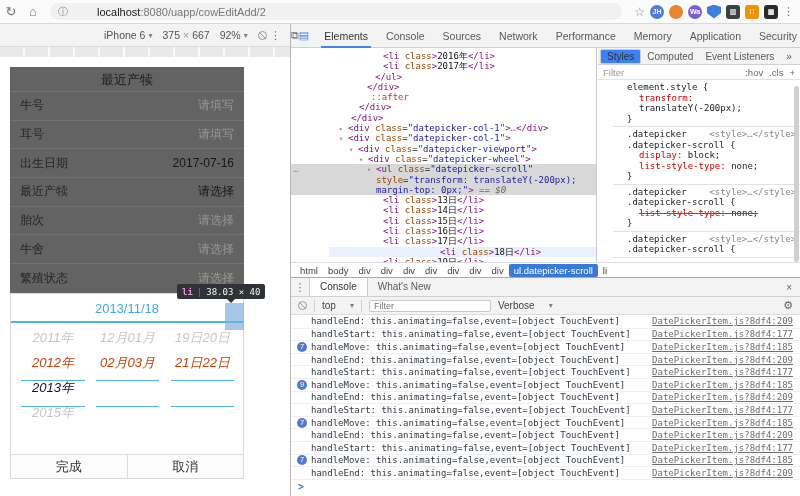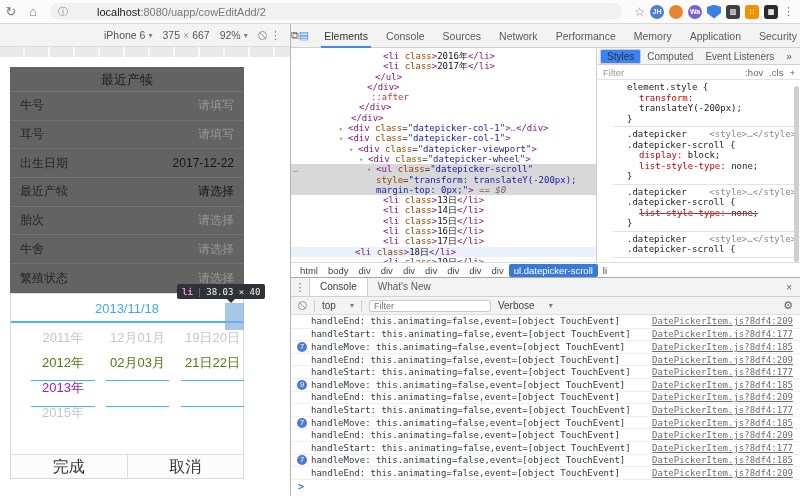--- a/index.html
+++ b/index.html
@@ -47,35 +47,35 @@
     padding:0 10px; border-bottom:1px solid #717171; font-size:12px; }
   .f-row:last-child { border-bottom:none; }
   .f-label { color:#262626; }
   .f-val { color:#969696; }
   .f-val.filled { color:#161616; }
 
   #picker { position:absolute; left:10px; top:236px; width:234px; height:186px; background:#fff;
     border:1px solid #d9d9d9; }
   #picker-head { height:29px; line-height:29px; text-align:center; color:#3fa8e8; font-size:13px;
     border-bottom:2px solid #49b4ed; }
-  #picker-opts { position:absolute; left:10px; top:31px; width:232px; height:130px; overflow:hidden; }
+  #picker-opts { position:absolute; left:0; top:31px; width:232px; height:130px; overflow:hidden;font-style:italic; }
   .pk-col { position:absolute; top:0; height:130px; }
   .pk-col.c1 { left:10px;  width:64px; }
   .pk-col.c2 { left:85px;  width:63px; }
   .pk-col.c3 { left:160px; width:63px; }
   .pk-item { height:25px; line-height:25px; text-align:center; font-size:13px; }
   .pk-item.far  { color:#c6c6c6; }
-  .pk-item.near { color:#4d7c0f; }
-  .pk-item.sel  { color:#a21caf; }
+  .pk-item.near { color:#c2410c; }
+  .pk-item.sel  { color:#0f172a; }
   .pk-line { position:absolute; left:0; width:100%; height:0; border-top:1px solid #49b4ed; }
   .pk-line.t { top:55px; }
   .pk-line.b { top:81px; }
   #picker-btns { position:absolute; left:0; bottom:0; width:232px; height:24px;
     border-top:1px solid #ddd; display:flex; background:#fcfcfc; }
-  .pk-btn { flex:1; text-align:center; line-height:23px; font-size:16px; color:#333; }
+  .pk-btn { flex:1; text-align:center; line-height:23px; font-size:13px; color:#333; }
   .pk-btn.done { border-right:1px solid #ddd; }
 
   #hl-box { position:absolute; left:225px; top:246px; width:19px; height:27px;
     background:rgba(125,173,223,.68); z-index:5; }
   #el-tip { position:absolute; left:177px; top:227px; height:15px; padding:0 5px; z-index:6;
     background:#2f3337; border-radius:2px; display:flex; align-items:center; gap:4px;
     font-family:"DejaVu Sans Mono",monospace; font-size:9px; }
   #el-tip .tag { color:#e98fda; font-weight:bold; }
   #el-tip .sep { color:#6d7377; }
   #el-tip .dims { color:#f1f1f1; }
@@ -219,21 +219,21 @@
           <div class="f-row">
             <span class="f-label">牛号</span>
             <span class="f-val">请填写</span>
           </div>
           <div class="f-row">
             <span class="f-label">耳号</span>
             <span class="f-val">请填写</span>
           </div>
           <div class="f-row">
             <span class="f-label">出生日期</span>
-            <span class="f-val filled">2017-12-22</span>
+            <span class="f-val filled">2017-07-16</span>
           </div>
           <div class="f-row">
             <span class="f-label">最近产犊</span>
             <span class="f-val filled">请选择</span>
           </div>
           <div class="f-row">
             <span class="f-label">胎次</span>
             <span class="f-val">请选择</span>
           </div>
           <div class="f-row">
@@ -315,21 +315,21 @@
           <div class="code-line" style="padding-left: 48px;"><span class="arrow">▸</span><span class="toks"><span class="tk-t">&lt;div</span><span class="tk-a"> class</span><span class="tk-x">=</span><span class="tk-v">"datepicker-col-1"</span><span class="tk-t">&gt;</span><span class="tk-g">…</span><span class="tk-t">&lt;/div&gt;</span></span></div>
           <div class="code-line" style="padding-left: 48px;"><span class="arrow">▾</span><span class="toks"><span class="tk-t">&lt;div</span><span class="tk-a"> class</span><span class="tk-x">=</span><span class="tk-v">"datepicker-col-1"</span><span class="tk-t">&gt;</span></span></div>
           <div class="code-line" style="padding-left: 58px;"><span class="arrow">▾</span><span class="toks"><span class="tk-t">&lt;div</span><span class="tk-a"> class</span><span class="tk-x">=</span><span class="tk-v">"datepicker-viewport"</span><span class="tk-t">&gt;</span></span></div>
           <div class="code-line" style="padding-left: 68px;"><span class="arrow">▾</span><span class="toks"><span class="tk-t">&lt;div</span><span class="tk-a"> class</span><span class="tk-x">=</span><span class="tk-v">"datepicker-wheel"</span><span class="tk-t">&gt;</span></span></div>
           <div class="code-line sel" style="padding-left: 76px;"><span class="gutter">…</span><span class="arrow">▾</span><span class="toks"><span class="tk-t">&lt;ul</span><span class="tk-a"> class</span><span class="tk-x">=</span><span class="tk-v">"datepicker-scroll"</span><span class="tk-a"> style</span><span class="tk-x">=</span><span class="tk-v">"transform: translateY(-200px); margin-top: 0px;"</span><span class="tk-t">&gt;</span><span class="tk-i"> == $0</span></span></div>
           <div class="code-line" style="padding-left: 92px;"><span class="toks"><span class="tk-t">&lt;li</span><span class="tk-a"> class</span><span class="tk-t">&gt;</span><span class="tk-x">13日</span><span class="tk-t">&lt;/li&gt;</span></span></div>
           <div class="code-line" style="padding-left: 92px;"><span class="toks"><span class="tk-t">&lt;li</span><span class="tk-a"> class</span><span class="tk-t">&gt;</span><span class="tk-x">14日</span><span class="tk-t">&lt;/li&gt;</span></span></div>
           <div class="code-line" style="padding-left: 92px;"><span class="toks"><span class="tk-t">&lt;li</span><span class="tk-a"> class</span><span class="tk-t">&gt;</span><span class="tk-x">15日</span><span class="tk-t">&lt;/li&gt;</span></span></div>
           <div class="code-line" style="padding-left: 92px;"><span class="toks"><span class="tk-t">&lt;li</span><span class="tk-a"> class</span><span class="tk-t">&gt;</span><span class="tk-x">16日</span><span class="tk-t">&lt;/li&gt;</span></span></div>
           <div class="code-line" style="padding-left: 92px;"><span class="toks"><span class="tk-t">&lt;li</span><span class="tk-a"> class</span><span class="tk-t">&gt;</span><span class="tk-x">17日</span><span class="tk-t">&lt;/li&gt;</span></span></div>
-          <div class="code-line hov" style="padding-left: 64px;"><span class="toks"><span class="tk-t">&lt;li</span><span class="tk-a"> class</span><span class="tk-t">&gt;</span><span class="tk-x">18日</span><span class="tk-t">&lt;/li&gt;</span></span></div>
+          <div class="code-line hov" style="padding-left: 111px; margin-left: 38px;"><span class="toks"><span class="tk-t">&lt;li</span><span class="tk-a"> class</span><span class="tk-t">&gt;</span><span class="tk-x">18日</span><span class="tk-t">&lt;/li&gt;</span></span></div>
           <div class="code-line" style="padding-left: 92px;"><span class="toks"><span class="tk-t">&lt;li</span><span class="tk-a"> class</span><span class="tk-t">&gt;</span><span class="tk-x">19日</span><span class="tk-t">&lt;/li&gt;</span></span></div>
         </div>
 
       <div id="styles-pane">
         <div id="styles-tabs">
             <span class="st-tab active">Styles</span>
             <span class="st-tab">Computed</span>
             <span class="st-tab">Event Listeners</span>
             <span class="st-tab">»</span>
           </div>

